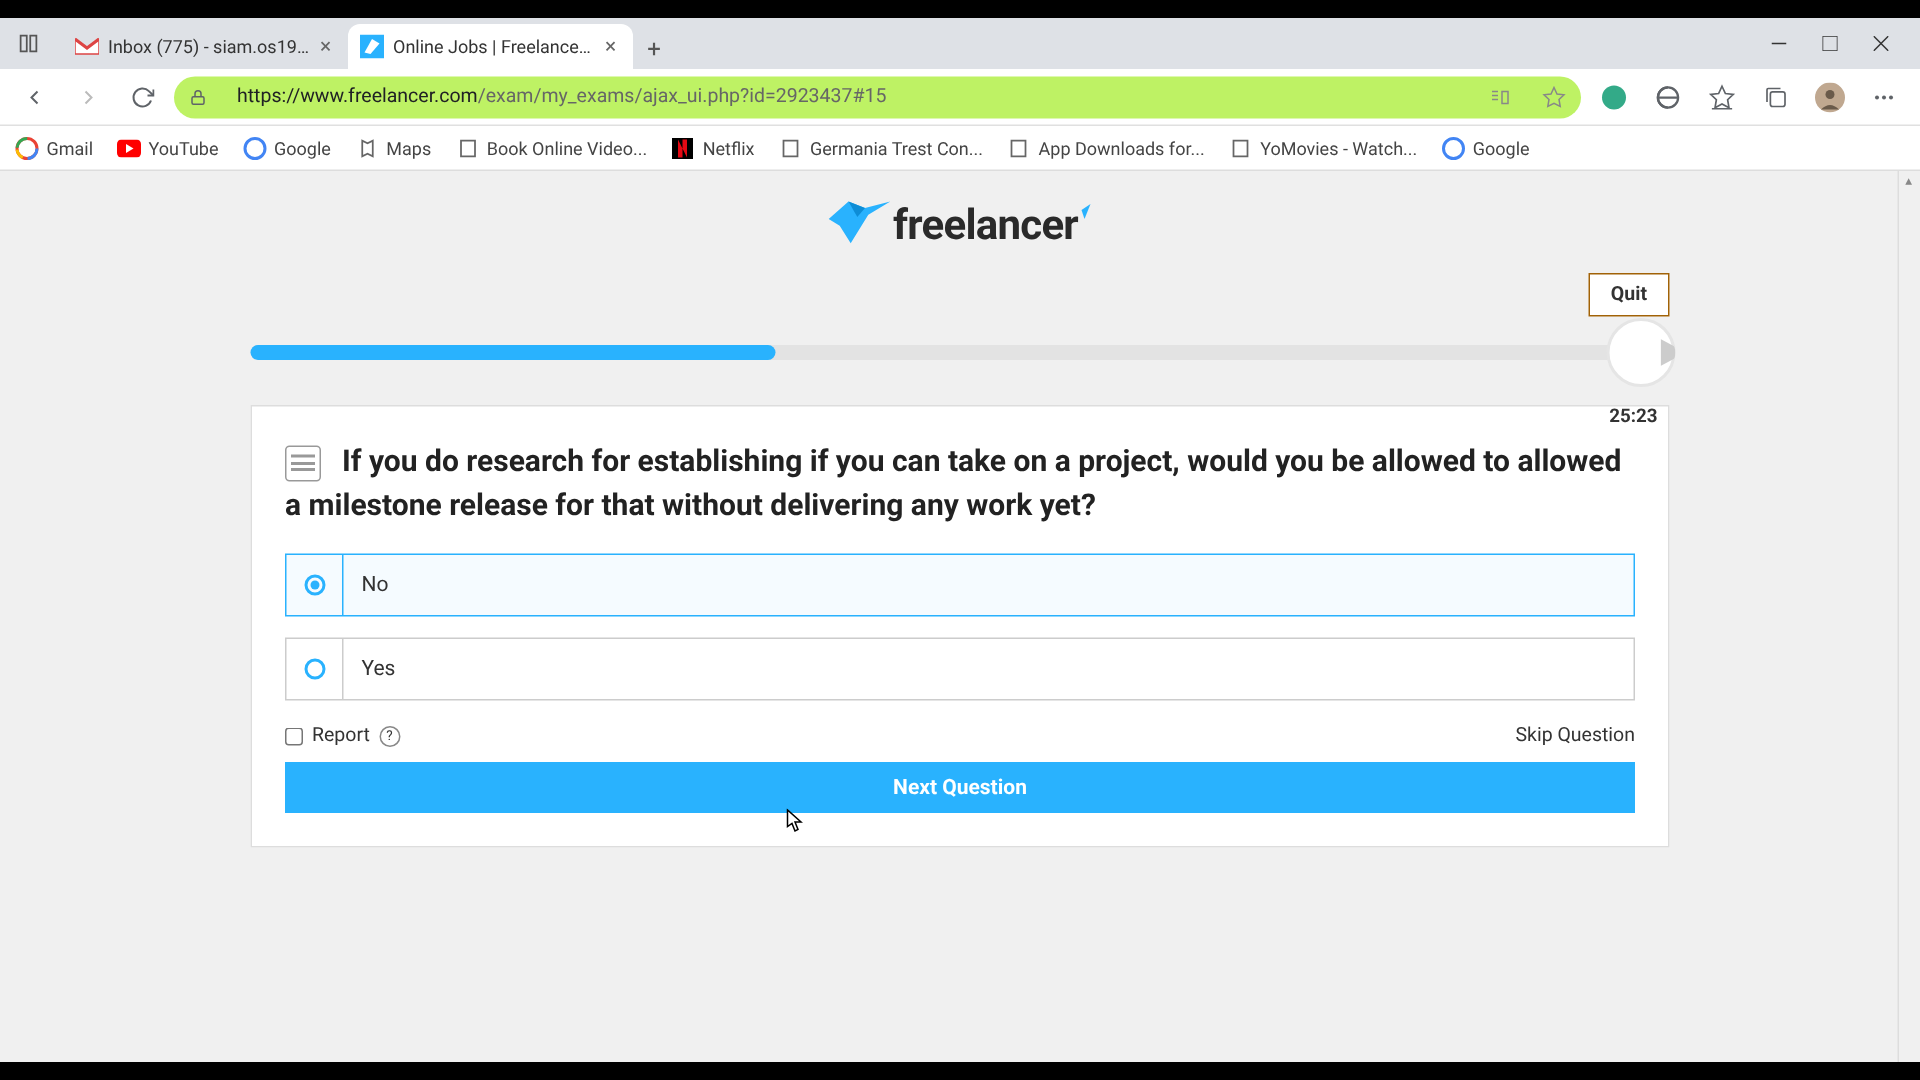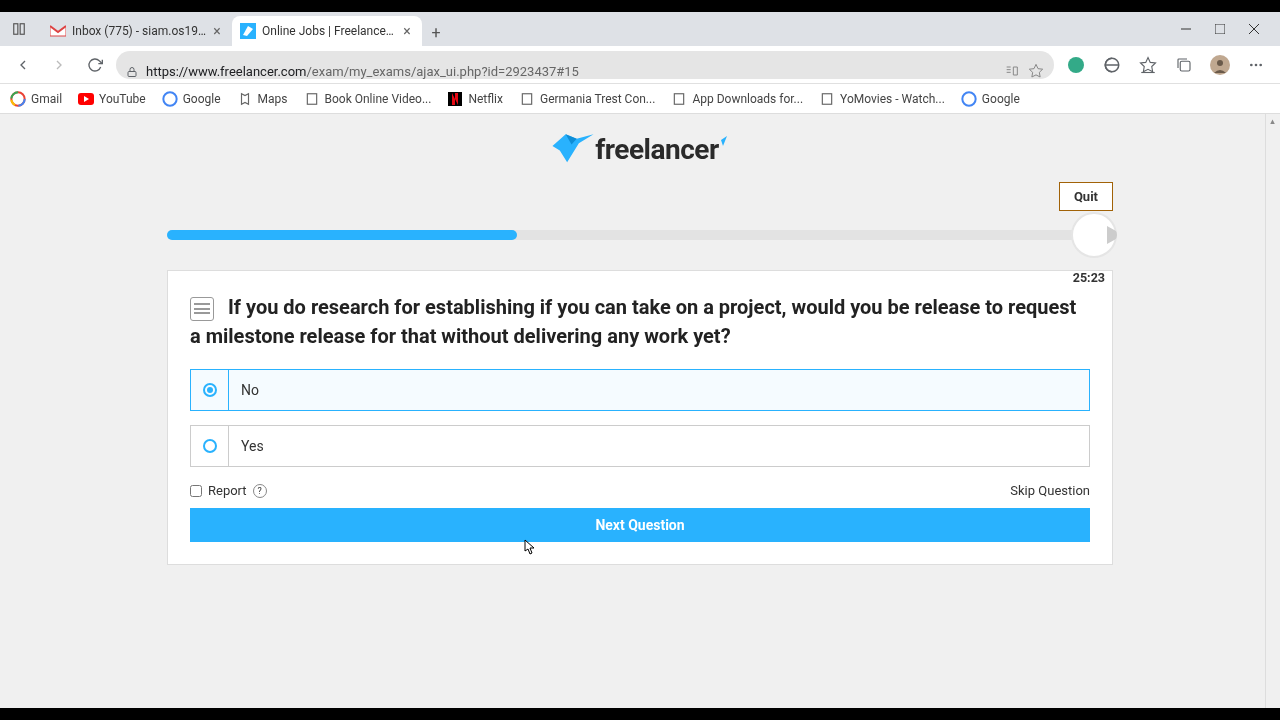--- a/index.html
+++ b/index.html
@@ -18,21 +18,21 @@
 .tab .tab-title { white-space: nowrap; overflow: hidden; text-overflow: ellipsis; flex: 1; }
 .tab .tab-close { width: 14px; height: 14px; margin-left: 4px; color: #666; font-size: 14px; line-height: 14px; text-align: center; }
 .newtab { width: 28px; height: 28px; display: flex; align-items: center; justify-content: center; font-size: 16px; color: #555; }
 .win-controls { display: flex; gap: 18px; padding: 0 12px; color: #333; }
 .win-controls span { width: 16px; height: 16px; display: flex; align-items: center; justify-content: center; font-size: 12px;}
 
 
 .addressbar { height: 38px; background: #fff; display: flex; align-items: center; padding: 0 8px; gap: 6px; border-bottom: 1px solid #e0e0e0; }
 .nav-btn { width: 30px; height: 30px; display: flex; align-items: center; justify-content: center; color: #5f6368; border-radius: 50%; font-size: 16px;}
 .nav-btn.disabled { color: #bbb; }
-.url-field { flex: 1; height: 28px; background: #e5e5e5; border-radius: 14px; display: flex; align-items: flex-end; padding: 0 10px; font-size: 13px; color: #5f6368; gap: 8px; }
+.url-field { flex: 1; height: 28px; background: #bef264; border-radius: 14px; display: flex; align-items: center; padding: 0 10px; font-size: 13px; color: #5f6368; gap: 20px; }
 .url-text { flex: 1; color: #666; }
 .url-text .host { color: #202124; }
 .right-icons { display: flex; gap: 12px; align-items: center; padding: 0 4px; }
 .ricon { width: 24px; height: 24px; display:flex; align-items:center; justify-content:center; color:#5f6368; }
 
 
 .bookmarks { height: 30px; background: #fff; display: flex; align-items: center; padding: 0 10px; gap: 16px; border-bottom: 1px solid #ddd; font-size: 12px; color: #444; }
 .bookmark { display: flex; align-items: center; gap: 5px; white-space: nowrap; }
 .bk-icon { width: 16px; height: 16px; display: flex; align-items: center; justify-content: center; }
 
@@ -329,21 +329,21 @@
           <div class="timer-val">25:23</div>
         </div>
       </div>
 
       <div class="card">
         <div class="question-block">
           <span class="q-icon-inline">
               <i></i>
               <i></i>
               <i></i>
-            </span><span>If you do research for establishing if you can take on a project, would you be release to request a milestone release for that without delivering any work yet?</span>
+            </span><span>If you do research for establishing if you can take on a project, would you be allowed to allowed a milestone release for that without delivering any work yet?</span>
         </div>
 
         <div style="height:18px"></div>
 
         <div class="option selected">
           <div class="opt-radio-col">
               <div class="radio">
                 <div class="dot"></div>
               </div>
             </div>

